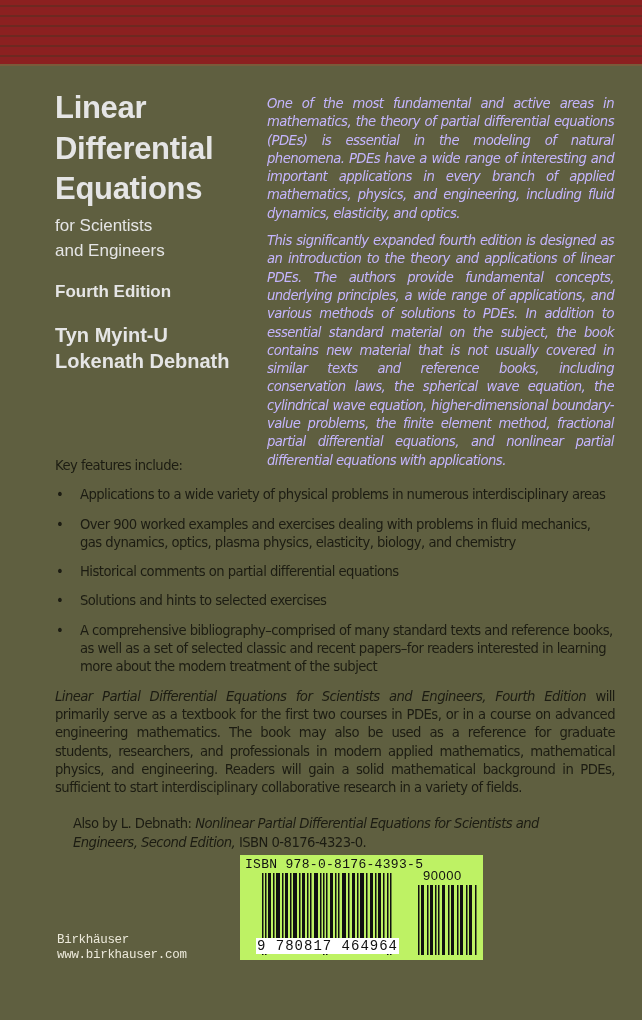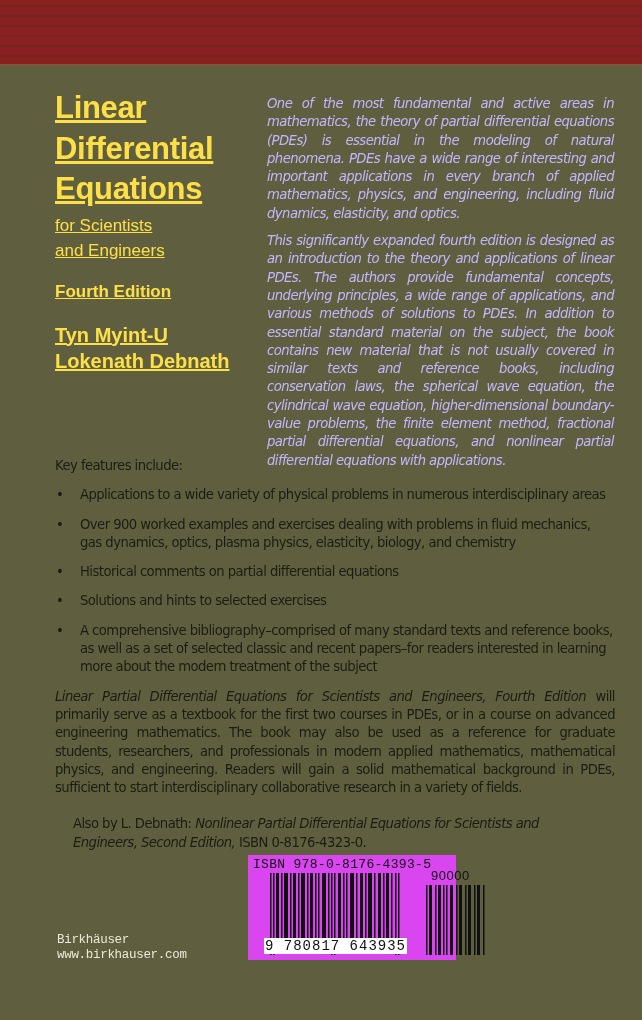--- a/index.html
+++ b/index.html
@@ -14,21 +14,21 @@
     background: repeating-linear-gradient(to bottom,
       #8c2020 0px, #8c2020 5px,
       #6e2820 5px, #6e2820 7px,
       #8a2022 7px, #8a2022 10px);
   }
   .stripes::after {
     content: ""; position: absolute; left: 0; bottom: 0; width: 100%; height: 2px;
     background: #7a5a3a;
   }
   .title-block {
-    position: absolute; left: 55px; top: 88px; width: 210px; color: #fde047; text-decoration: underline;
+    position: absolute; left: 55px; top: 88px; width: 210px; color: #e5e5e5;
   }
   .main-title {
     font-weight: bold; font-size: 31px; line-height: 40.5px; margin: 0;
     letter-spacing: -0.3px;
   }
   .subtitle {
     font-size: 17px; line-height: 25px; margin-top: 3px;
   }
   .edition {
     font-weight: bold; font-size: 17px; margin-top: 19px;
@@ -48,22 +48,22 @@
     color: #1c1c12; letter-spacing: -0.55px;
   }
   .key-heading { margin: 0 0 11px 0; }
   ul.features { list-style: none; margin: 0; padding: 0; }
   ul.features li { position: relative; padding-left: 25px; margin-bottom: 11px; }
   ul.features li .bullet { position: absolute; left: 1px; top: 0; }
   .usage { margin: 0 0 9px 0; text-align: justify; }
   .also { margin: 18px; }
   em { font-style: italic; }
   .barcode {
-    position: absolute; left: 248px; top: 855px; width: 208px; height: 105px;
-    background: #d946ef;
+    position: absolute; left: 240px; top: 855px; width: 243px; height: 105px;
+    background: #bef264;
   }
   .isbn-text {
     position: absolute; left: 5px; top: 2px;
     font-family: "Liberation Mono", monospace; font-size: 13px; color: #111; letter-spacing: 0.3px;
   }
   .addon-text {
     position: absolute; left: 183px; top: 13px;
     font-family: Liberation Sans, sans-serif; font-size: 13px; color: #111; letter-spacing: 0.5px;
   }
   .bars-main { position: absolute; left: 22px; top: 18px; width: 133px; height: 82px; }
@@ -168,19 +168,19 @@
       <rect x="24" y="0" width="3" height="70"></rect>
         <rect x="30" y="0" width="1.5" height="70"></rect>
       <rect x="33" y="0" width="3" height="70"></rect>
         <rect x="39" y="0" width="1.5" height="70"></rect>
       <rect x="42" y="0" width="3" height="70"></rect>
         <rect x="48" y="0" width="1.5" height="70"></rect>
       <rect x="51" y="0" width="3" height="70"></rect>
         <rect x="57" y="0" width="1.5" height="70"></rect>
     </g>
   </svg>
-  <div class="ean-text">9 780817 643935</div>
+  <div class="ean-text">9 780817 464964</div>
 </div>
 
 <div class="publisher">
   <div>Birkhäuser</div>
   <div>www.birkhauser.com</div>
 </div>
 
 </body></html>

